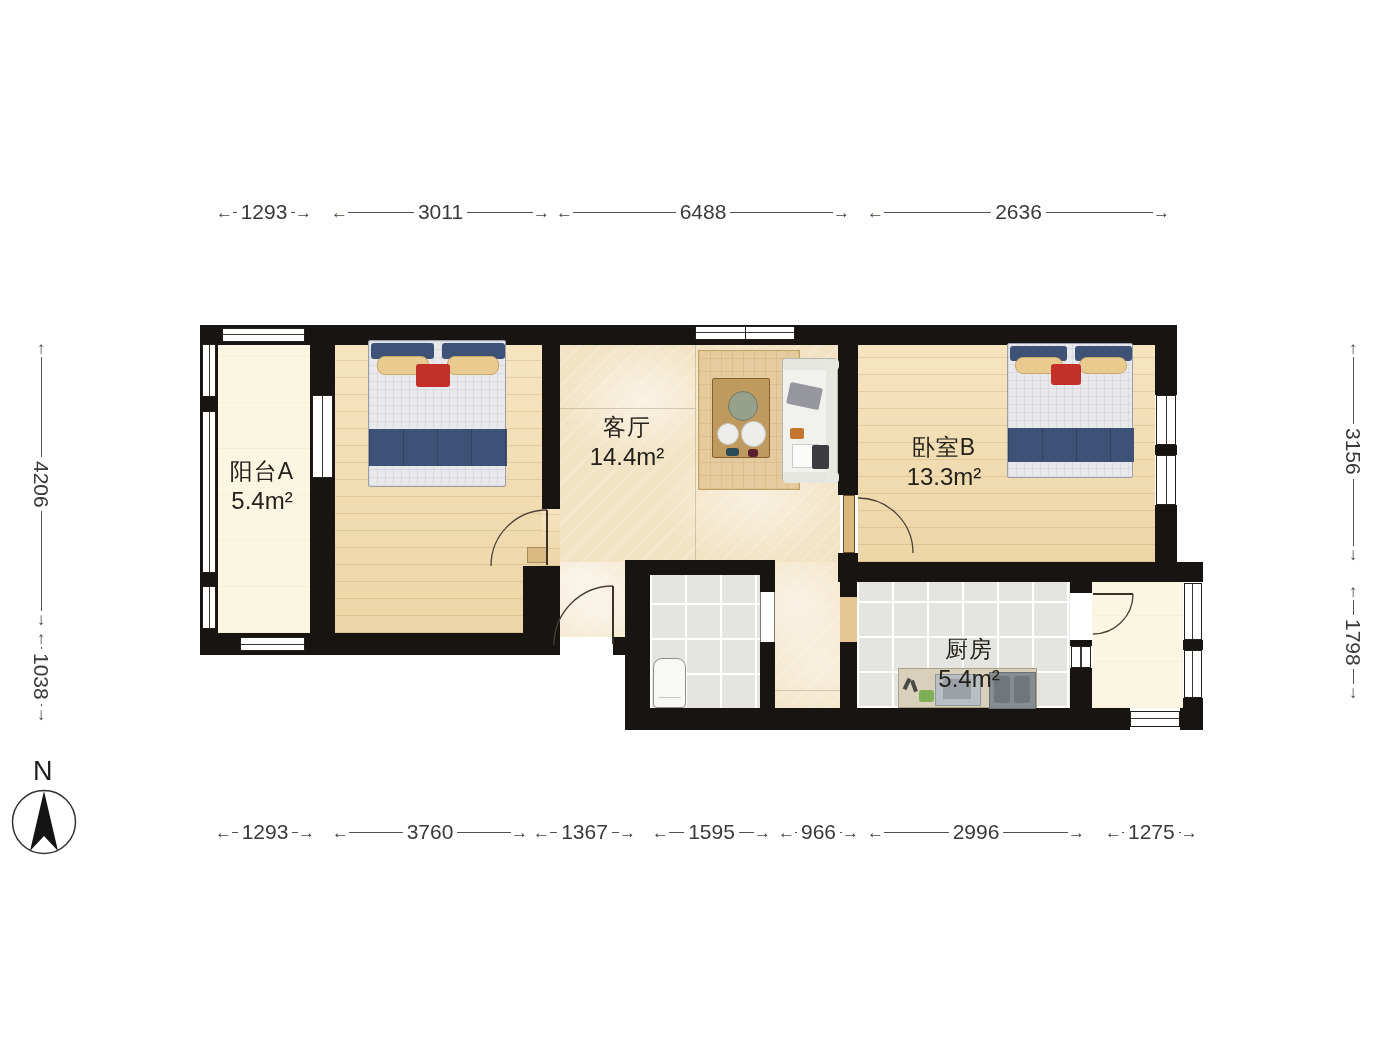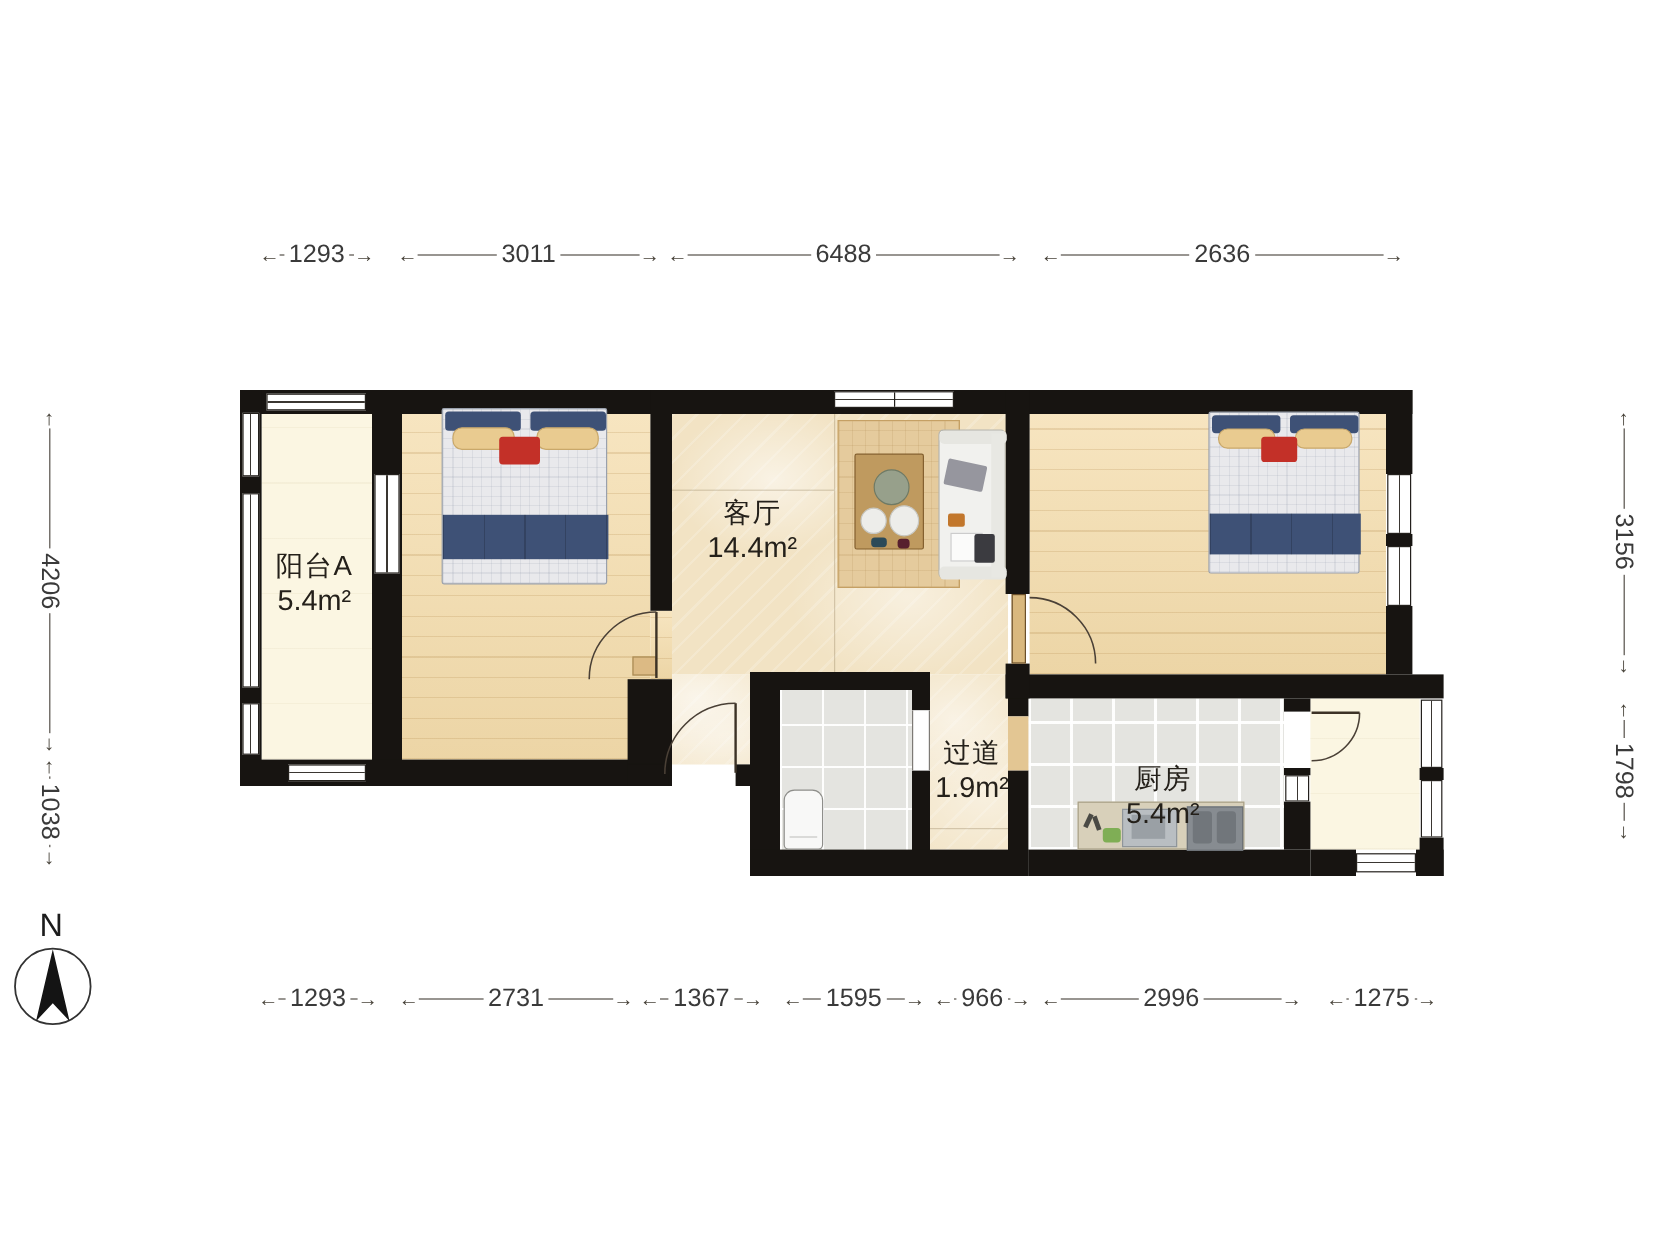--- a/index.html
+++ b/index.html
@@ -194,23 +194,23 @@
   </svg>
 
   <div class="rlabel" style="left:192px;top:458px">
     <div class="rname">阳台A</div>
     <div class="rarea">5.4m²</div>
   </div>
   <div class="rlabel" style="left:557px;top:414px">
     <div class="rname">客厅</div>
     <div class="rarea">14.4m²</div>
   </div>
-  <div class="rlabel" style="left:740px;top:614px">
-    <div class="rname">过道</div>
-    <div class="rarea">1.9m²</div>
+  <div class="rlabel" style="left:874px;top:434px">
+    <div class="rname">卧室B</div>
+    <div class="rarea">13.3m²</div>
   </div>
   <div class="rlabel" style="left:899px;top:636px">
     <div class="rname">厨房</div>
     <div class="rarea">5.4m²</div>
   </div>
 
   <div class="dim-h" style="left:216px;top:199px;width:96px">
     <span class="ar">←</span>
       <span class="ln"></span>
     <span class="lb">1293</span>
@@ -242,21 +242,21 @@
   <div class="dim-h" style="left:215px;top:819px;width:100px">
     <span class="ar">←</span>
       <span class="ln"></span>
     <span class="lb">1293</span>
     <span class="ln"></span>
       <span class="ar">→</span>
   </div>
   <div class="dim-h" style="left:332px;top:819px;width:196px">
     <span class="ar">←</span>
       <span class="ln"></span>
-    <span class="lb">2731</span>
+    <span class="lb">3760</span>
     <span class="ln"></span>
       <span class="ar">→</span>
   </div>
   <div class="dim-h" style="left:533px;top:819px;width:103px">
     <span class="ar">←</span>
       <span class="ln"></span>
     <span class="lb">1367</span>
     <span class="ln"></span>
       <span class="ar">→</span>
   </div>

